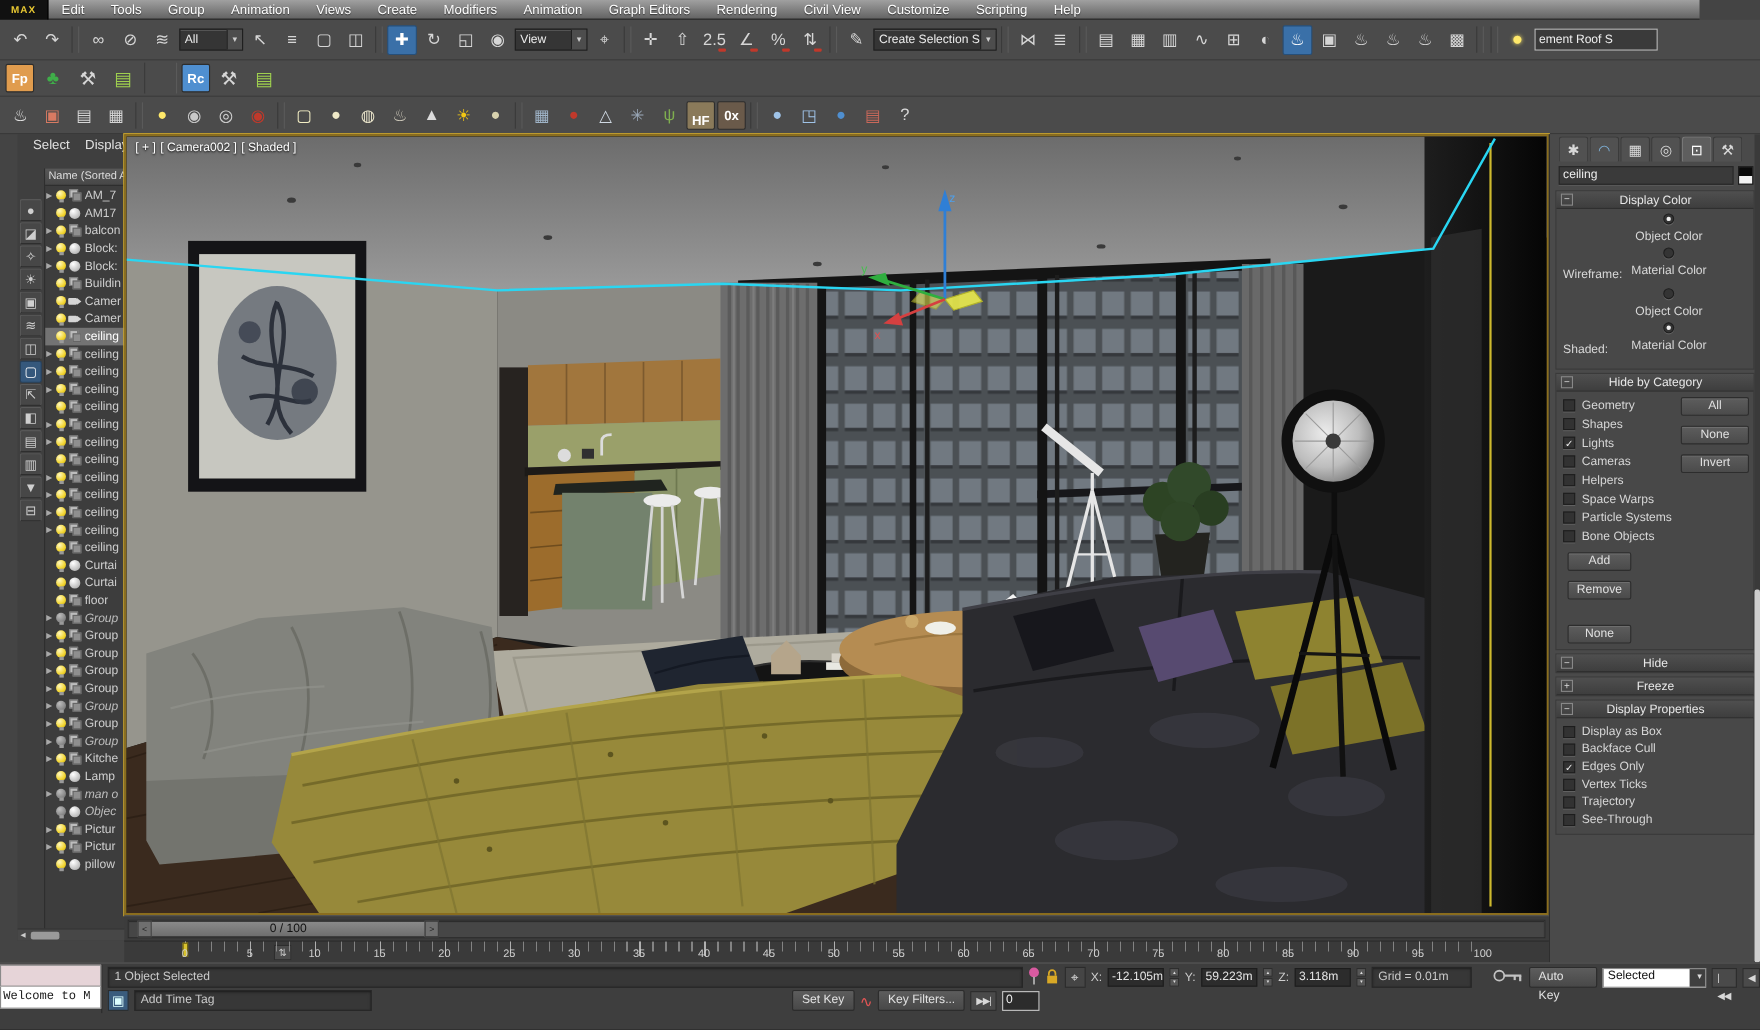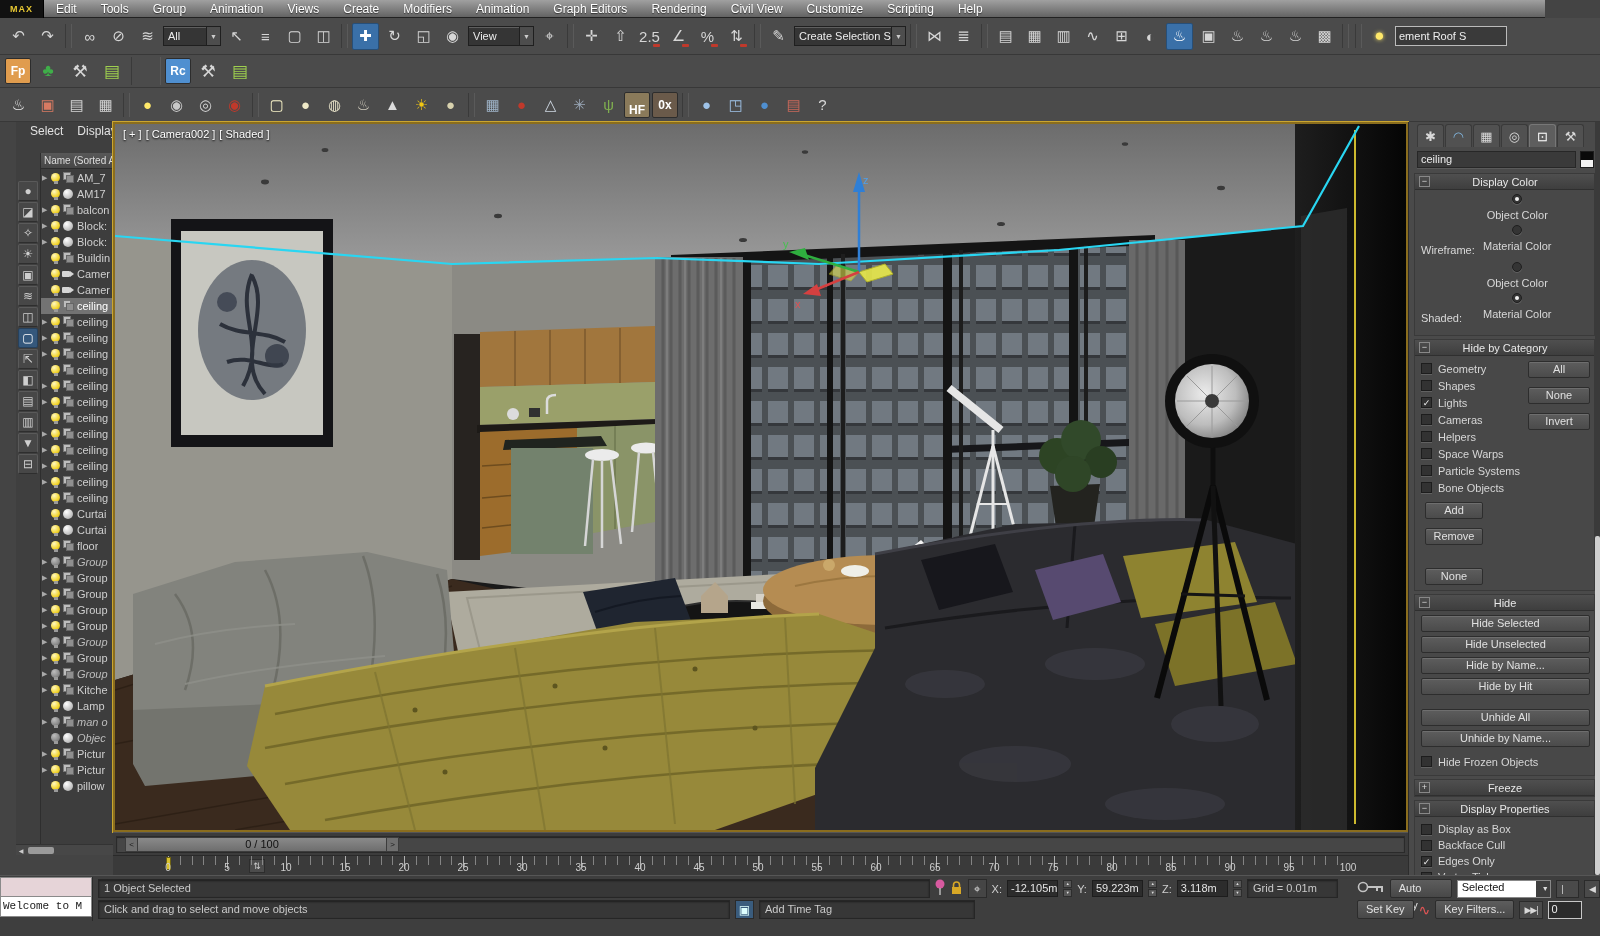--- a/index.html
+++ b/index.html
@@ -1351,35 +1351,20 @@
           </div>
         </div>
       </div>
     </div>
 
     <div class="rollout">
       <div class="ro-title">
           <span class="ro-toggle">−</span>
           <span class="ro-title-text">Hide</span>
         </div>
-      <div class="ro-body">
-        <div>
-
-        <div class="px-btn hide-btn">Hide Selected</div>
-            <div class="px-btn hide-btn">Hide Unselected</div>
-            <div class="px-btn hide-btn">Hide by Name...</div>
-            <div class="px-btn hide-btn">Hide by Hit</div>
-            <div class="px-btn hide-btn gap">Unhide All</div>
-            <div class="px-btn hide-btn">Unhide by Name...</div>
-          </div>
-        <div class="check-row" style="margin-top:6px;">
-          <span class="checkbox"></span>
-          <span>Hide Frozen Objects</span>
-        </div>
-      </div>
     </div>
 
     <div class="rollout">
       <div class="ro-title">
           <span class="ro-toggle">+</span>
           <span class="ro-title-text">Freeze</span>
         </div>
     </div>
 
     <div class="rollout">
@@ -1511,21 +1496,20 @@
       <span class="key-btn">Auto Key</span>
       <span class="sel-dd">
           <span>Selected</span>
           <span class="arr">▼</span>
         </span>
       <span class="play-btn">|<span>◀◀</span></span>
       <span class="play-btn">◀</span>
     </div>
 
     <div class="st-row2">
-      <div class="sunken prompt">Click and drag to select and move objects</div>
       <span class="icon-btn" style="background:#3a5c7d;color:#dff;">▣</span>
       <span class="sunken att-field">Add Time Tag</span>
       <span style="width:372px;"></span>
       <span class="key-btn">Set Key</span>
       <span class="curve-icon">∿</span>
       <span class="key-btn">Key Filters...</span>
       <span class="play-btn"><span>▶▶</span>|</span>
       <span class="frame-field">0</span>
     </div>
   </div>

